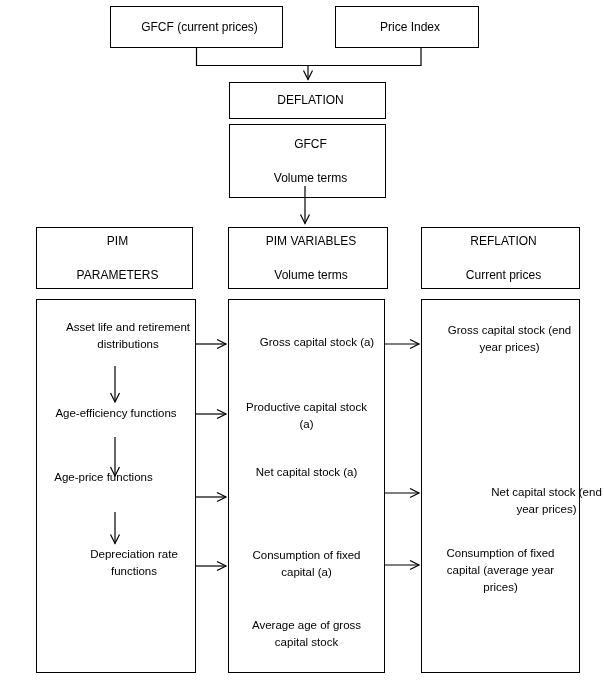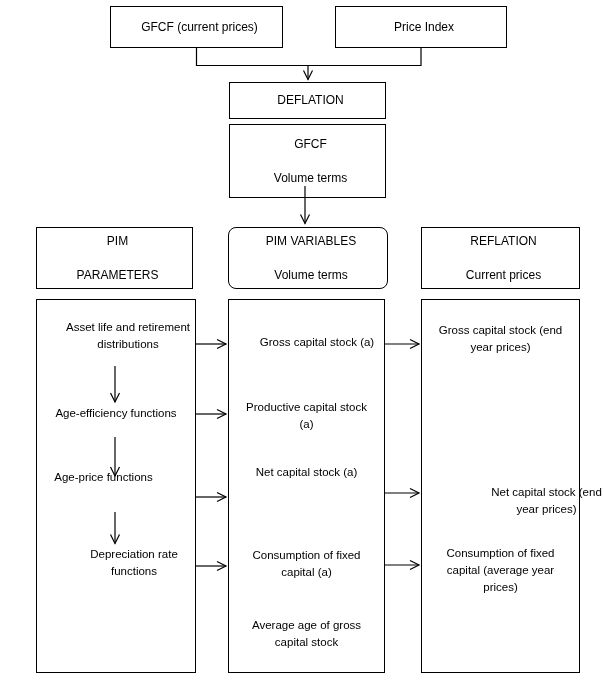--- a/index.html
+++ b/index.html
@@ -55,33 +55,33 @@
     fill: none;
   }
 </style>
 </head>
 <body>
 
 <div id="canvas">
 
   <div class="box" style="left:110px; top:6px; width:173px; height:42px;">GFCF (current prices)</div>
 
-  <div class="box" style="left:335px; top:6px; width:172px; height:42px;">Price Index</div>
+  <div class="box" style="left:335px; top:6px; width:144px; height:42px;">Price Index</div>
 
   <div class="box" style="left:229px; top:82px; width:157px; height:37px;">DEFLATION</div>
 
   <div class="box" style="left:229px; top:124px; width:157px; height:74px;">GFCF
 
 Volume terms</div>
 
   <div class="box" style="left:36px; top:227px; width:157px; height:62px;">PIM
 
 PARAMETERS</div>
 
-  <div class="box" style="left:228px; top:227px; width:160px; height:62px;border-radius:8px;">PIM VARIABLES
+  <div class="box" style="left:228px; top:227px; width:160px; height:62px;">PIM VARIABLES
 
 Volume terms</div>
 
   <div class="box" style="left:421px; top:227px; width:159px; height:62px;">REFLATION
 
 Current prices</div>
 
   <div class="panel" style="left:36px; top:299px; width:160px; height:374px;"></div>
 
   <div class="panel" style="left:228px; top:299px; width:157px; height:374px;"></div>
@@ -97,21 +97,21 @@
 
   <div class="item" style="left:230px; top:334px; width:174px;">Gross capital stock (a)</div>
   <div class="item" style="left:230px; top:399px; width:153px;">Productive capital stock
 (a)</div>
   <div class="item" style="left:230px; top:464px; width:153px;">Net capital stock (a)</div>
   <div class="item" style="left:230px; top:547px; width:153px;">Consumption of fixed
 capital (a)</div>
   <div class="item" style="left:230px; top:617px; width:153px;">Average age of gross
 capital stock</div>
 
-  <div class="item" style="left:423px; top:322px; width:155px;">Gross capital stock (end
+  <div class="item" style="left:432px; top:322px; width:155px;">Gross capital stock (end
 year prices)</div>
   <div class="item" style="left:423px; top:484px; width:167px;padding-left:40px;">Net capital stock (end
 year prices)</div>
   <div class="item" style="left:423px; top:545px; width:155px;">Consumption of fixed
 capital (average year
 prices)</div>
 
   <svg id="connector-layer" width="604" height="684" viewBox="0 0 604 684">
     <defs>
       <marker id="arrow" markerUnits="userSpaceOnUse" markerWidth="13" markerHeight="13" refX="10.5" refY="6" orient="auto">

